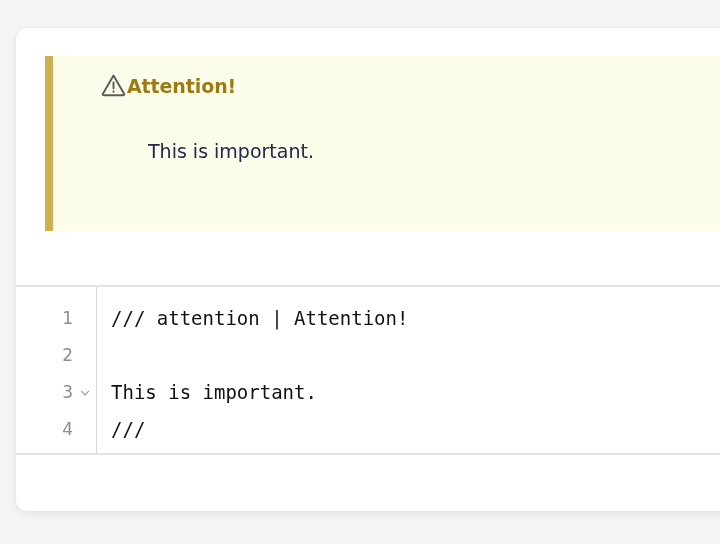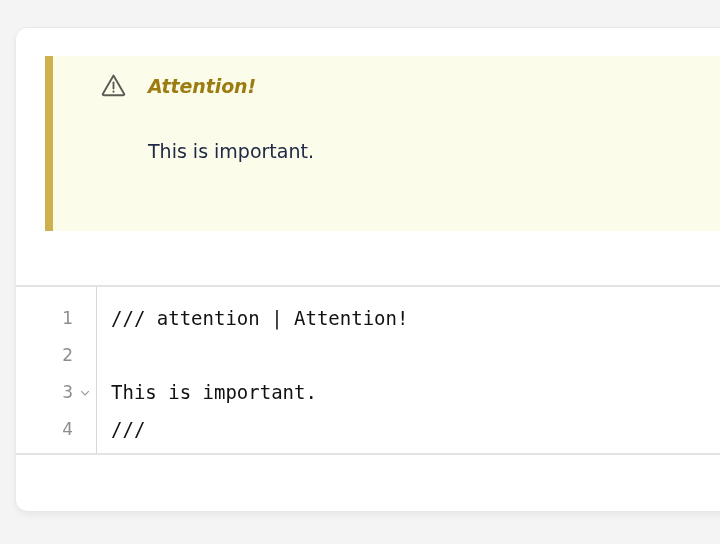--- a/index.html
+++ b/index.html
@@ -60,28 +60,26 @@
   }
 
   #warning-icon {
     width: 27px;
     height: 27px;
     display: block;
     flex: 0 0 auto;
   }
 
   #admonition-title {
-    margin-left: 21px;
     font-family: "DejaVu Sans", sans-serif;
     font-size: 19px;
     font-weight: bold;
     color: #9c7c10;
     letter-spacing: -0.1px;
     white-space: nowrap;
-    font-style: italic;
   }
 
   #admonition-body {
     position: absolute;
     left: 95px;
     top: 84px;
     font-family: "DejaVu Sans", sans-serif;
     font-size: 19px;
     font-weight: normal;
     color: #202945;

